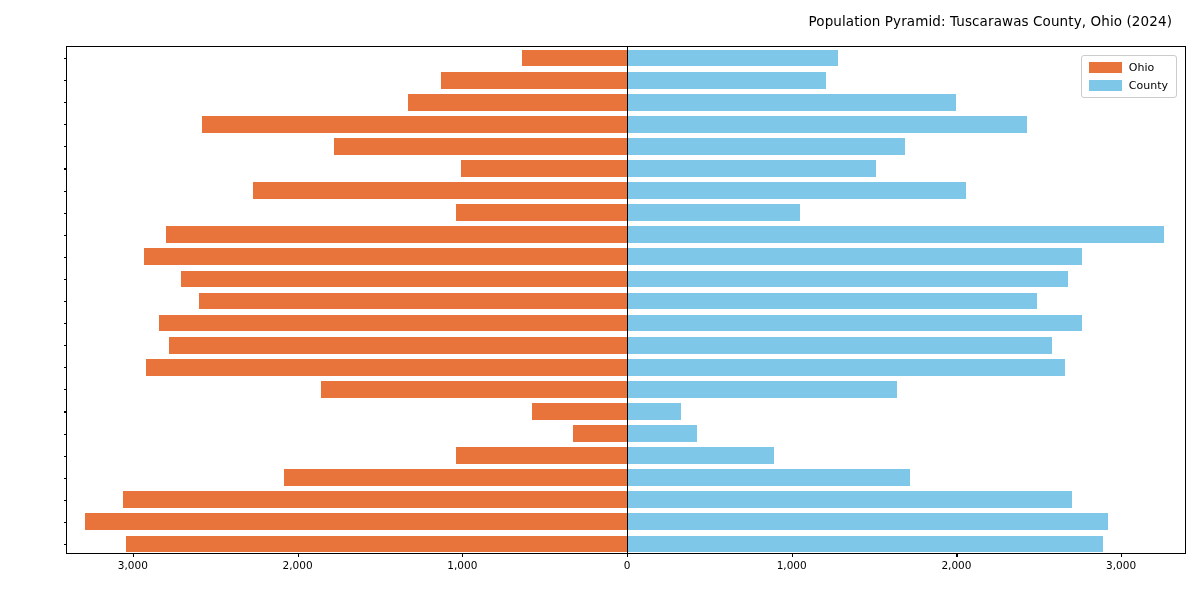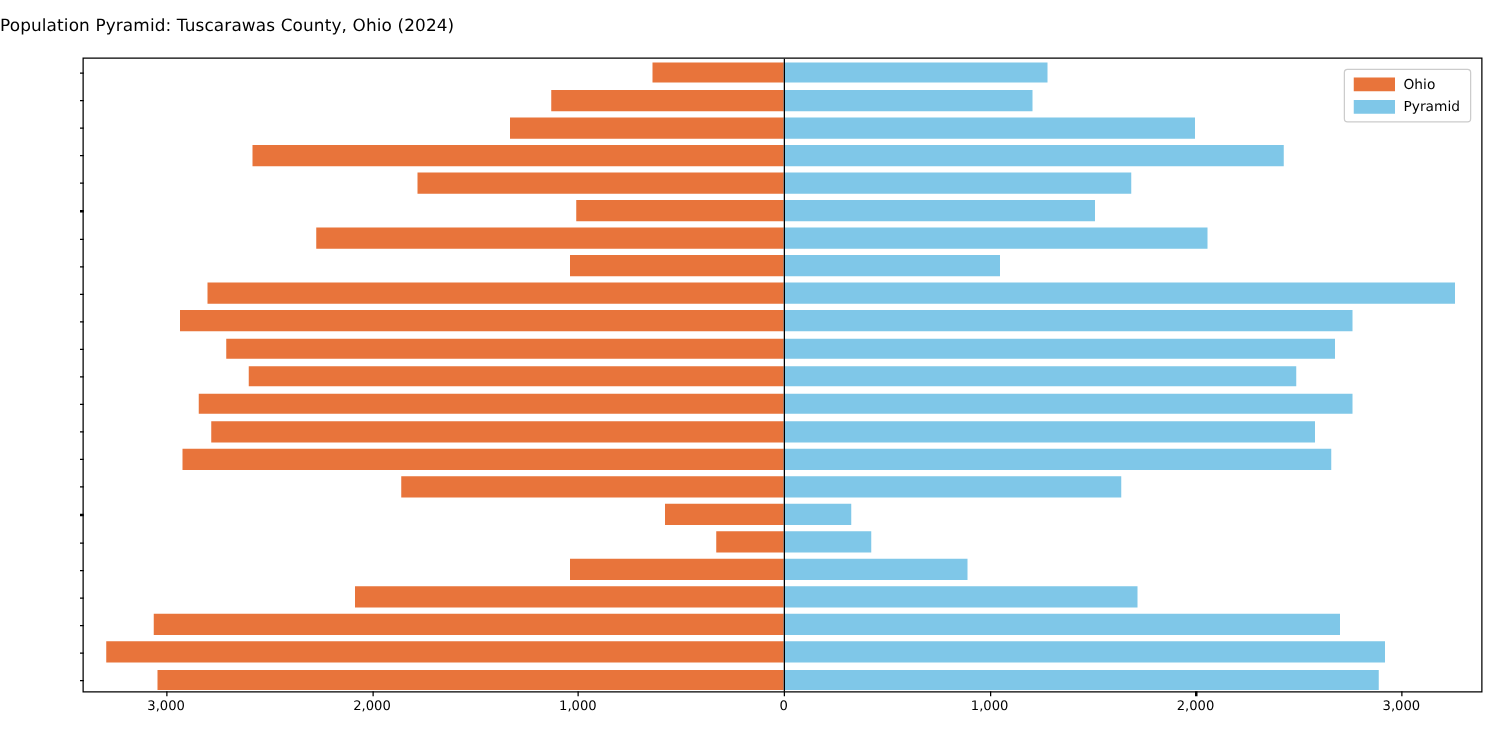--- a/index.html
+++ b/index.html
@@ -17,21 +17,21 @@
     position: relative;
     width: 1200px;
     height: 600px;
     background: #ffffff;
   }
   #chart-title {
     position: absolute;
     left: 0;
     top: 13px;
     width: 1172px;
-    text-align: left;
+    text-align: right;
     font-size: 13.5px;
     color: #000000;
     letter-spacing: 0.1px;
   }
   
   #plot-area {
     position: absolute;
     left: 66px;
     top: 46px;
     width: 1120px;
@@ -265,18 +265,18 @@
         <div class="xtick-label" style="left: 1054.12px;">3,000</div>
       </div>
 
     <div id="legend">
         <div class="legend-entry">
           <span class="legend-swatch" style="background: rgb(232, 116, 59);"></span>
           <span class="legend-label">Ohio</span>
         </div>
         <div class="legend-entry">
           <span class="legend-swatch" style="background: rgb(127, 199, 232);"></span>
-          <span class="legend-label">Pyramid</span>
+          <span class="legend-label">County</span>
         </div>
       </div>
 
   </div>
 </div>
 
 </body></html>

